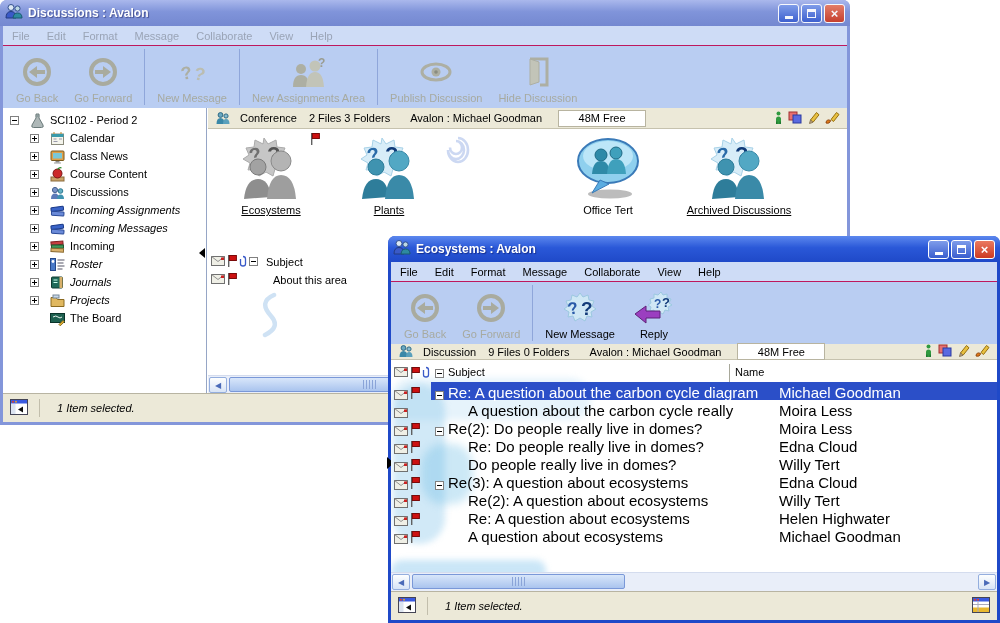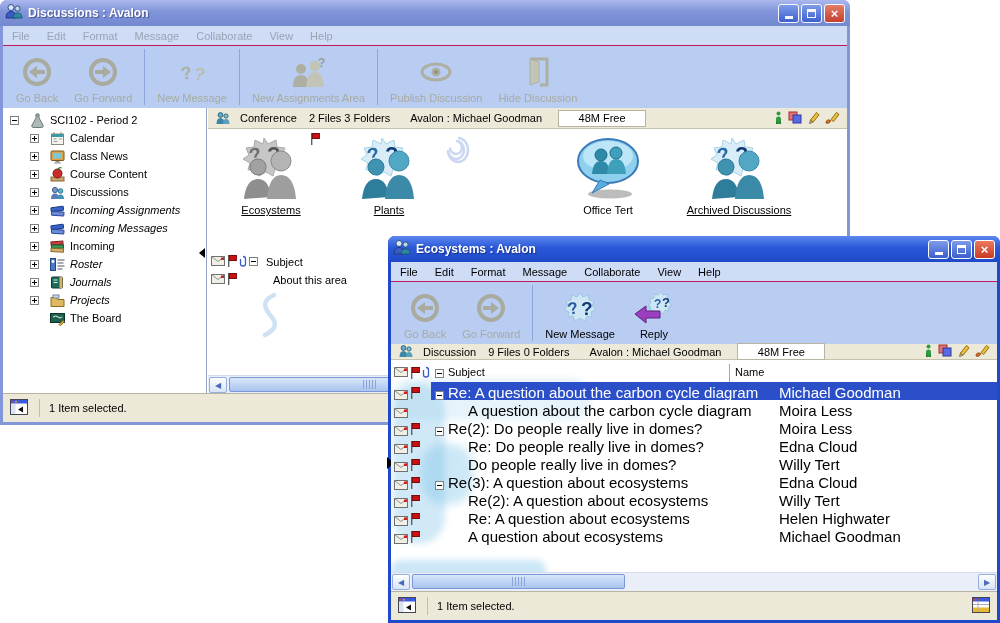--- a/index.html
+++ b/index.html
@@ -74,21 +74,21 @@
         border:1px solid #94aede;border-radius:2px;box-sizing:border-box;color:#4a6ab8;font-size:8px;
         display:flex;align-items:center;justify-content:center;}
   .sbtn.l{left:1px;} .sbtn.r{right:1px;}
   .thumb{position:absolute;top:1px;height:15px;background:linear-gradient(180deg,#d8e6fa,#aac4ee);
          border:1px solid #7a98d8;border-radius:2px;box-sizing:border-box;
          display:flex;align-items:center;justify-content:center;}
   .grips{width:13px;height:9px;background:repeating-linear-gradient(90deg,#8aa4d8 0 1px,transparent 1px 3px);}
   .statusbar{position:absolute;bottom:0;left:0;right:0;height:28px;background:#ece9d8;
              border-top:1px solid #b8b4a2;display:flex;align-items:center;padding:0 7px;font-size:11px;color:#000;}
   .sb-sep{width:1px;height:18px;background:#c2beac;margin-left:11px;}
-  .sb-text{margin-left:9px;}
+  .sb-text{margin-left:17px;font-style:italic;}
   .sb-right{margin-left:auto;}
   
   .list-pane{position:absolute;top:102px;left:0;right:0;bottom:29px;background:#fff;overflow:hidden;}
   .lh{position:absolute;top:0;left:0;right:0;height:18px;font-size:11px;}
   .lh .hic{position:absolute;top:3px;} 
   .lh-subject{position:absolute;left:57px;top:2px;}
   .lh-namesep{position:absolute;left:338px;top:0;bottom:0;width:1px;background:#a8a89a;}
   .lh-name{position:absolute;left:344px;top:2px;}
   .lrow{position:absolute;left:0;right:0;height:18px;font-size:15px;color:#000;}
   .lrow .env{position:absolute;left:3px;top:4px;}
@@ -657,21 +657,21 @@
                 </svg></span>
               <span class="subj">Re: A question about the carbon cycle diagram</span>
               <span class="nm">Michael Goodman</span>
             </div>
             <div class="lrow lv1" style="top: 36px;">
               <span class="env"><svg width="14" height="10">
                   <rect x="0.5" y="0.5" width="13" height="9" fill="#efefe6" stroke="#707070"></rect>
                   <path d="M0.5,0.5 L7,5.5 L13.5,0.5" fill="none" stroke="#909090"></path>
                   <rect x="10" y="1.5" width="3" height="2.5" fill="#cc2222"></rect>
                 </svg></span>
-              <span class="subj">A question about the carbon cycle diagram</span>
+              <span class="subj">A question about the carbon cycle really</span>
               <span class="nm">Moira Less</span>
             </div>
             <div class="lrow" style="top: 54px;">
               <span class="env"><svg width="14" height="10">
                   <rect x="0.5" y="0.5" width="13" height="9" fill="#efefe6" stroke="#707070"></rect>
                   <path d="M0.5,0.5 L7,5.5 L13.5,0.5" fill="none" stroke="#909090"></path>
                   <rect x="10" y="1.5" width="3" height="2.5" fill="#cc2222"></rect>
                 </svg></span>
               <span class="flg"><svg width="10" height="12">
                   <rect x="1" y="0" width="1.4" height="12" fill="#606060"></rect>

